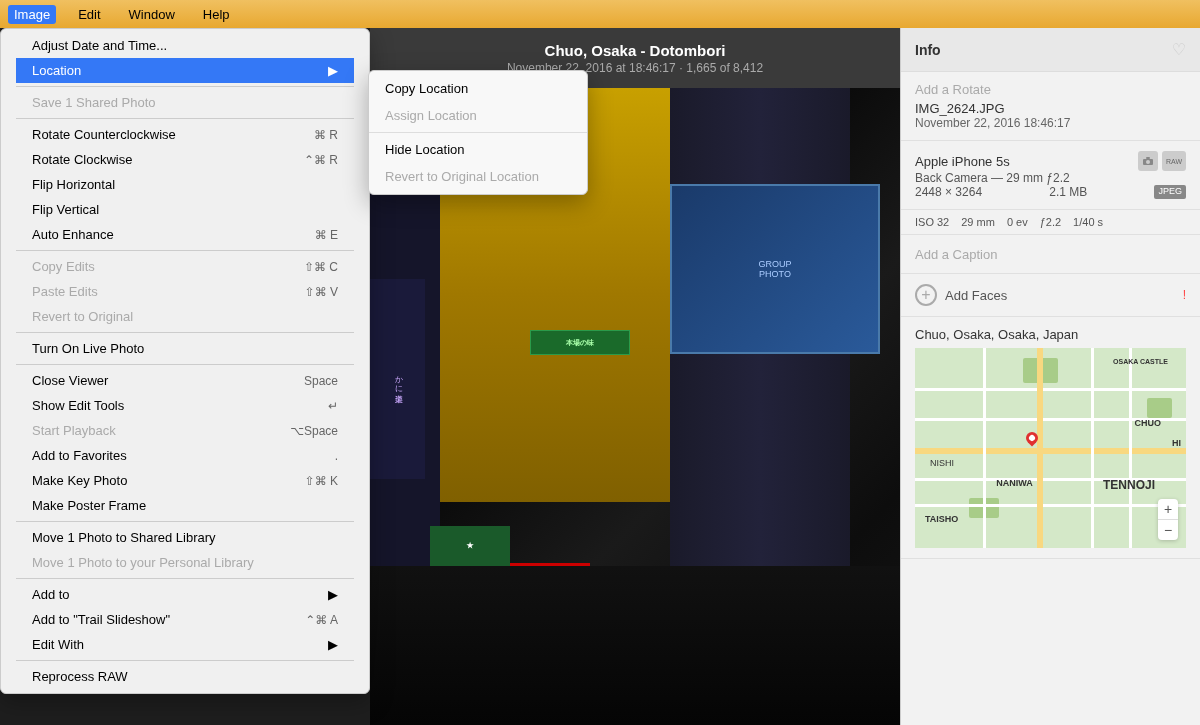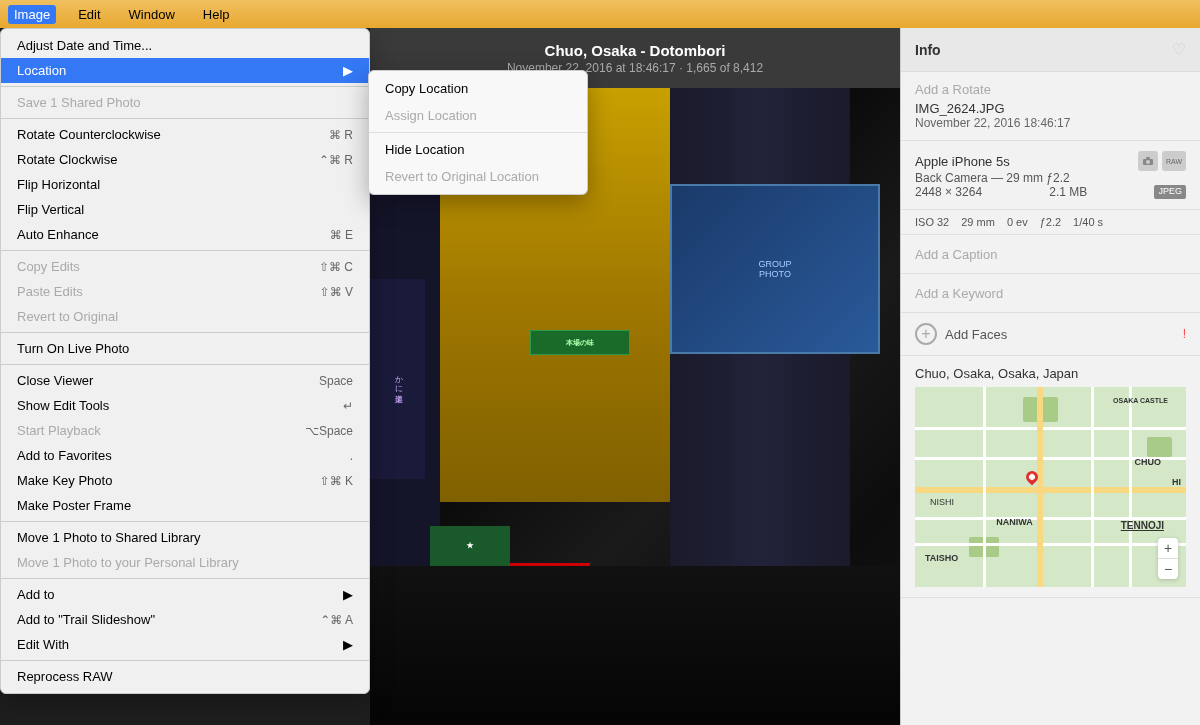--- a/index.html
+++ b/index.html
@@ -49,21 +49,21 @@
     .dropdown-menu {
       position: absolute;
       left: 0;
       top: 0;
       width: 370px;
       background: #f0f0f0;
       border: 1px solid #ccc;
       border-radius: 6px;
       box-shadow: 0 8px 24px rgba(0,0,0,0.3);
       z-index: 500;
-      padding: 4px 0;
+      padding: 4px 15px;
       font-size: 13px;
     }
     .menu-item {
       display: flex;
       align-items: center;
       justify-content: space-between;
       padding: 5px 16px;
       cursor: pointer;
       color: #000;
       white-space: nowrap;
@@ -461,25 +461,24 @@
       position: absolute;
       bottom: 30%;
       left: 30%;
       font-size: 9px;
       color: #333;
       font-weight: bold;
     }
     .map-tennoji {
       position: absolute;
       bottom: 28%;
-      right: 22px;
-      font-size: 10px;
+      right: 31px;
+      font-size: 12px;
       color: #333;
       font-weight: bold;
-      text-decoration: underline;
     }
     .map-taisho {
       position: absolute;
       bottom: 12%;
       left: 10px;
       font-size: 9px;
       color: #333;
       font-weight: bold;
     }
     .map-hi {
@@ -600,23 +599,20 @@
       <span>29 mm</span>
       <span>0 ev</span>
       <span>ƒ2.2</span>
       <span>1/40 s</span>
     </div>
 
     <div class="info-add-section">
       <span class="info-add-text">Add a Caption</span>
     </div>
 
-    <div class="info-add-section">
-      <span class="info-add-text">Add a Keyword</span>
-    </div>
 
     <div class="faces-row">
       <div class="faces-plus">+</div>
       <span class="faces-label">Add Faces</span>
       <span class="faces-badge">!</span>
     </div>
 
     <div class="location-section">
       <div class="location-name">Chuo, Osaka, Osaka, Japan</div>
       <div class="map-container">

